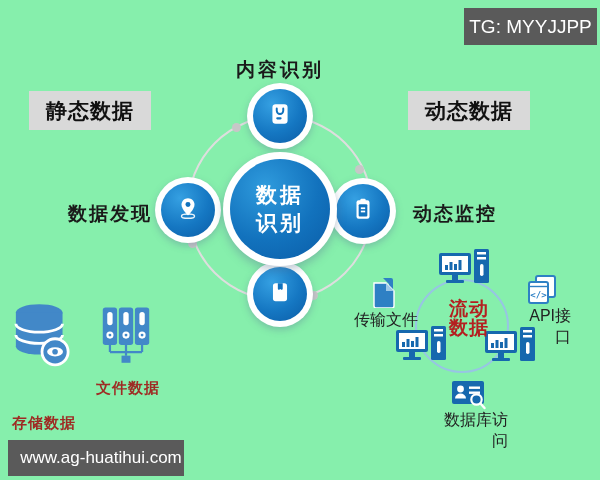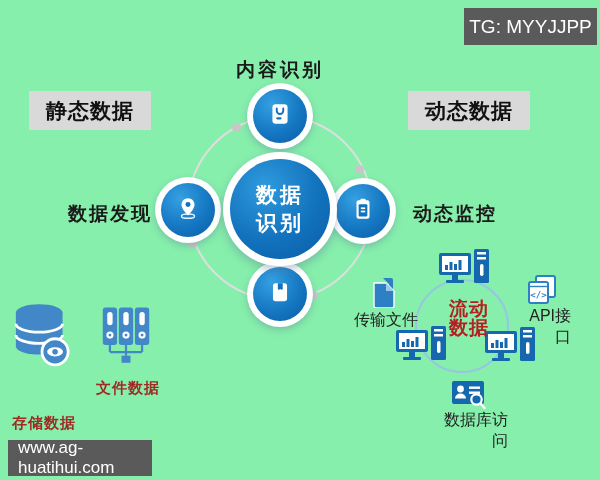--- a/index.html
+++ b/index.html
@@ -9,21 +9,21 @@
     background: #fff;
     overflow: hidden;
   }
   #canvas { position: relative; width: 600px; height: 480px; background: #86efac; }
 
   .badge {
     position: absolute; background: #5a5a5a; color: #fff;
     display: flex; align-items: center; justify-content: center;
   }
   #tg-badge { left: 464px; top: 8px; width: 133px; height: 37px; font-size: 19px; }
-  #site-badge { left: 8px; top: 440px; width: 144px; height: 36px; font-size: 17px; padding-left: 10px; }
+  #site-badge { left: 8px; top: 440px; width: 176px; height: 36px; font-size: 17px; padding-left: 10px; }
 
   .big-label {
     position: absolute; color: #1a1a1a; font-weight: bold;
     font-size: 19px; letter-spacing: 3px; text-align: center;
   }
   #label-content  { left: 210px; top: 57px;  width: 140px; }
   #label-discovery{ left: 58px;  top: 201px; width: 104px; letter-spacing: 2px; }
   #label-monitor  { left: 403px; top: 201px; width: 104px; letter-spacing: 2px; }
   #label-classify { left: 215px; top: 328px; width: 130px; }
 

